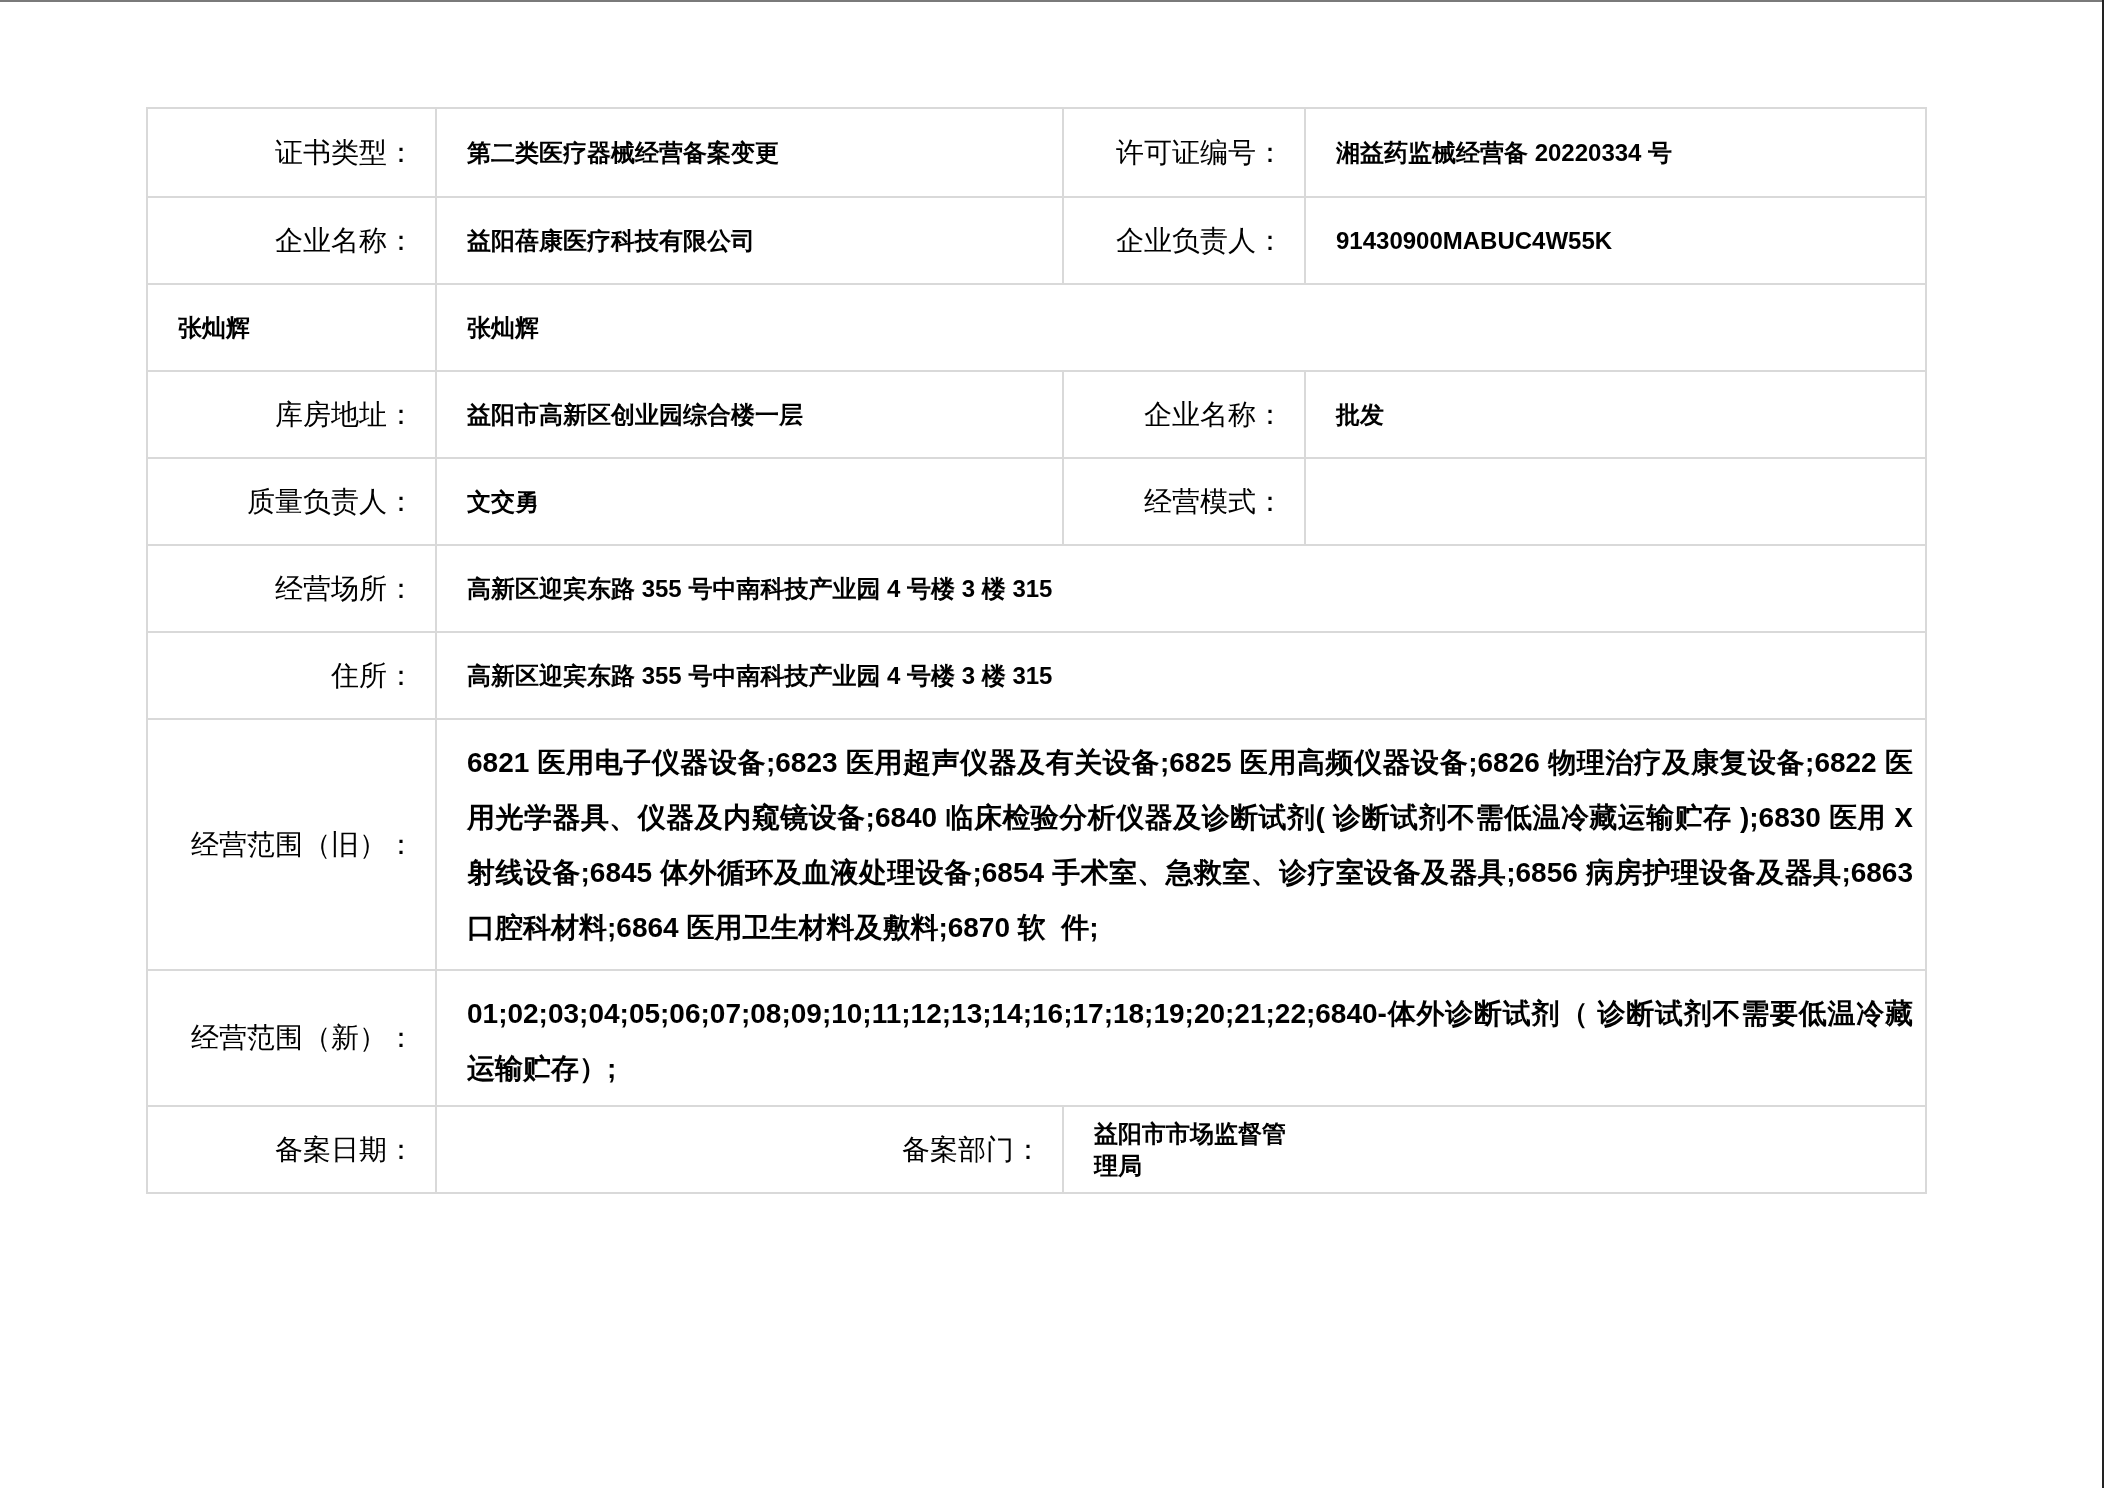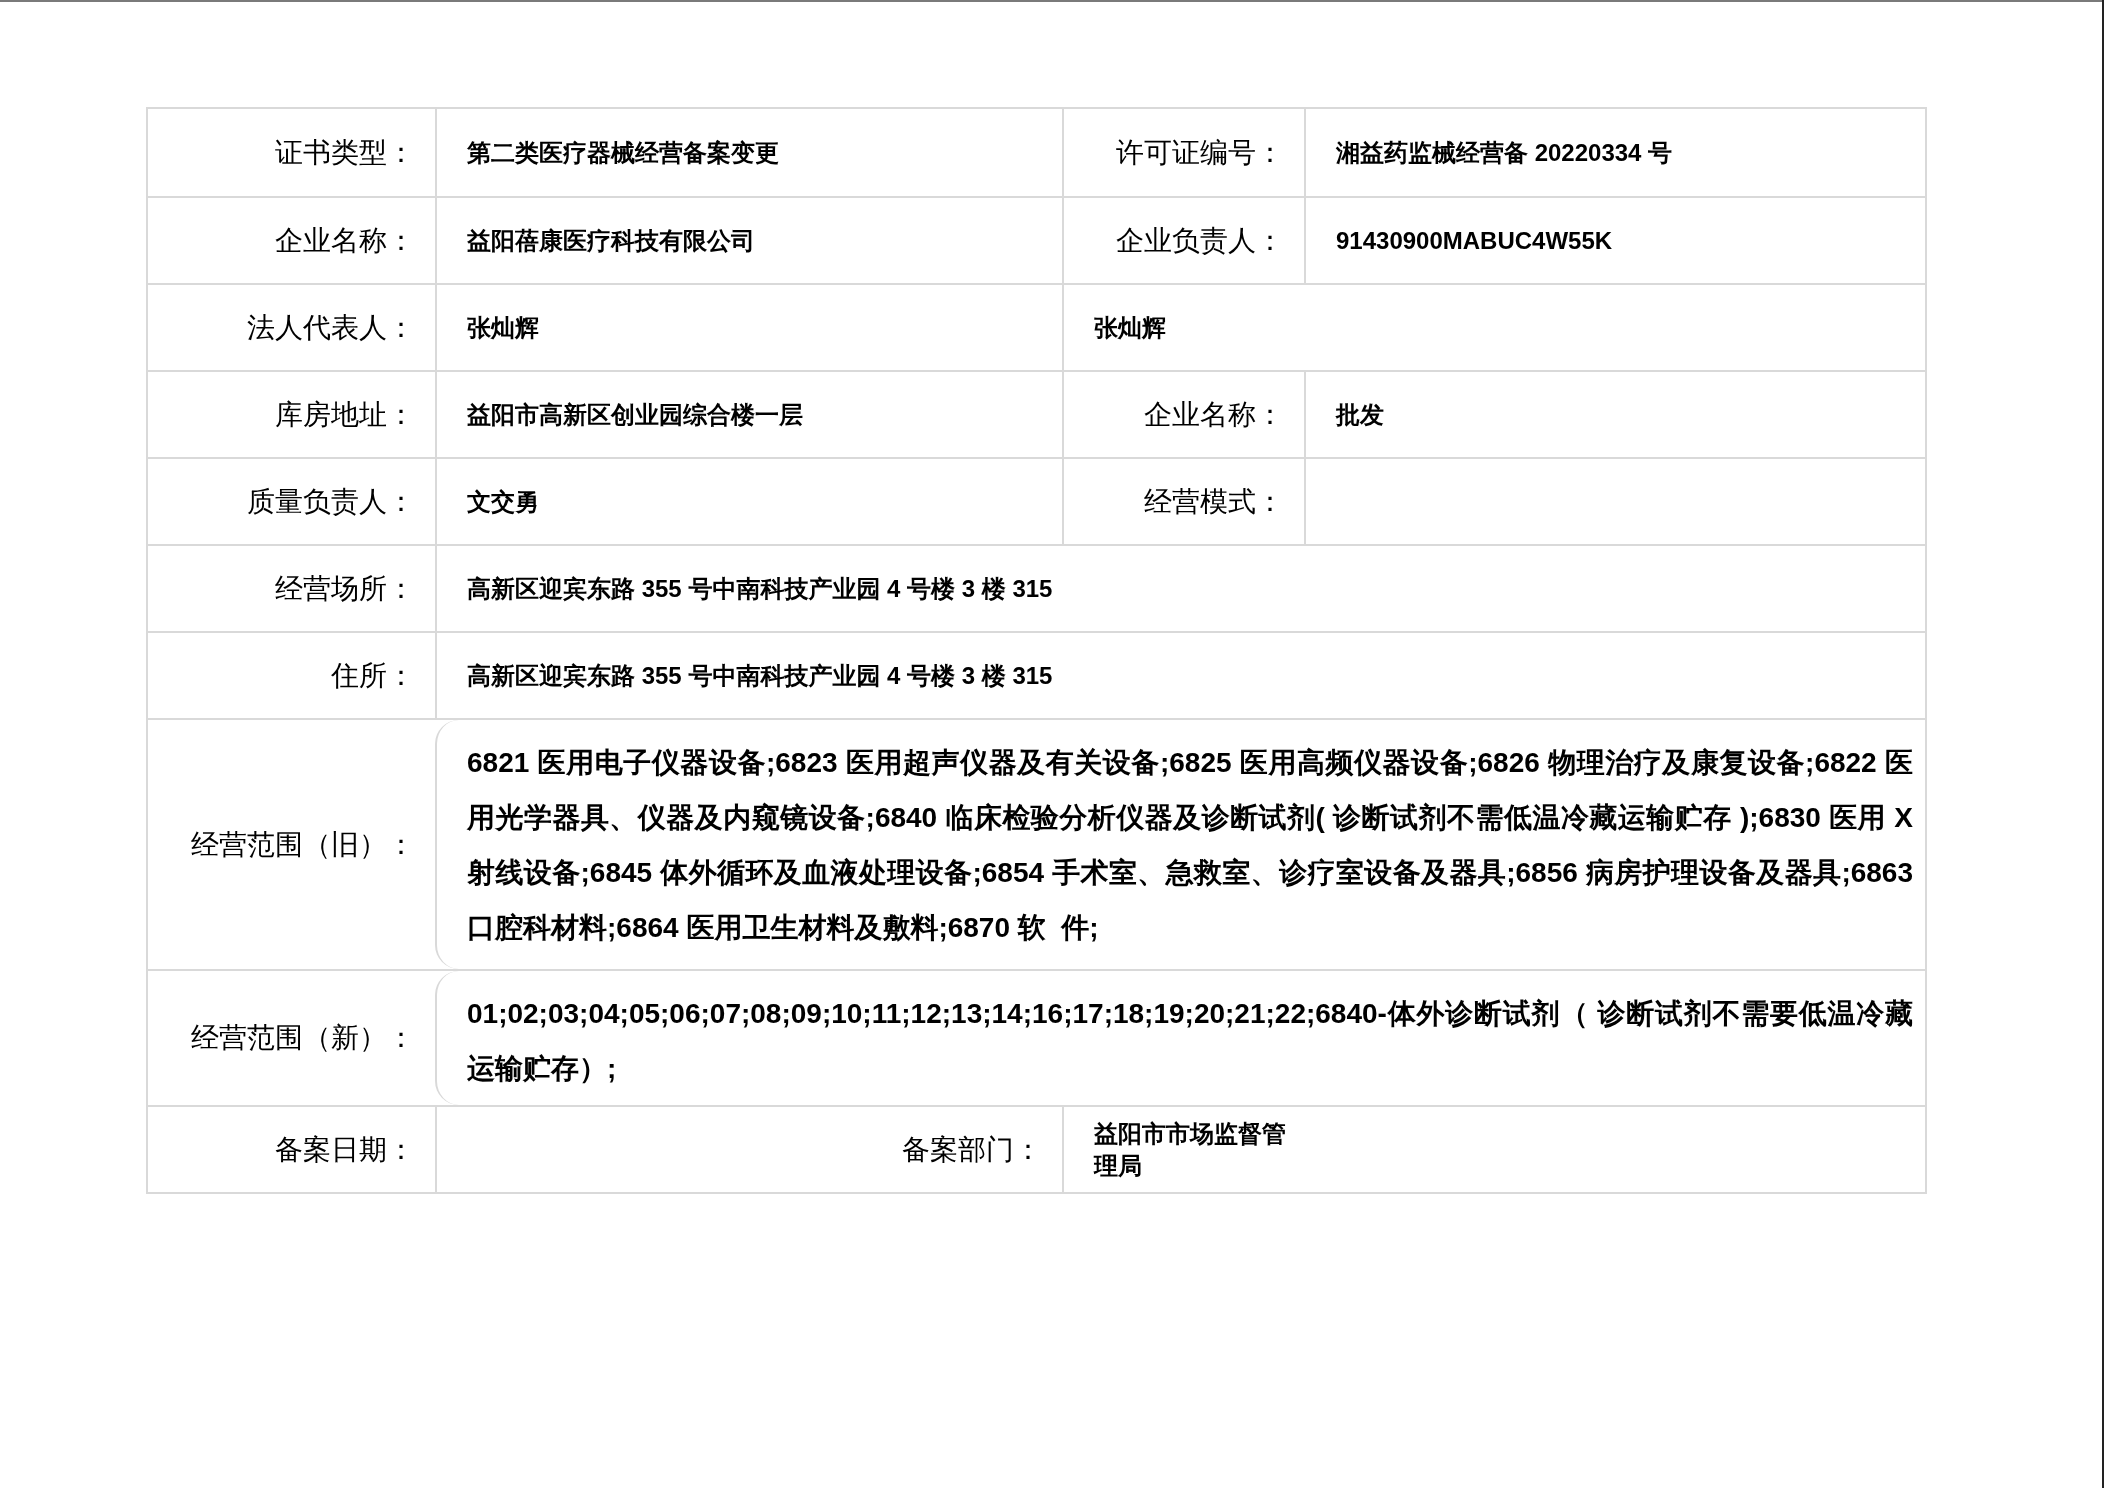--- a/index.html
+++ b/index.html
@@ -57,21 +57,20 @@
     font-weight: 700;
     color: #000;
     white-space: pre-wrap;
   }
   .value.multiline {
     display: block;
     padding: 15px 12px 0 30px;
     line-height: 55px;
     font-size: 28px;
     text-align: justify;
-    border-radius: 24px;
   }
 </style>
 </head>
 <body>
 
 <div class="edge-top"></div>
 <div class="edge-right"></div>
 
 <div class="cert-table">
 
@@ -83,21 +82,20 @@
   </div>
 
   <div class="row r-sm">
     <div class="cell label">企业名称：</div>
     <div class="cell value">益阳蓓康医疗科技有限公司</div>
     <div class="cell label">企业负责人：</div>
     <div class="cell value">91430900MABUC4W55K</div>
   </div>
 
   <div class="row r-sm">
-    <div class="cell label">法人代表人：</div>
     <div class="cell value">张灿辉</div>
     <div class="cell value">张灿辉</div>
   </div>
 
   <div class="row r-sm">
     <div class="cell label">库房地址：</div>
     <div class="cell value">益阳市高新区创业园综合楼一层</div>
     <div class="cell label">企业名称：</div>
     <div class="cell value">批发</div>
   </div>

